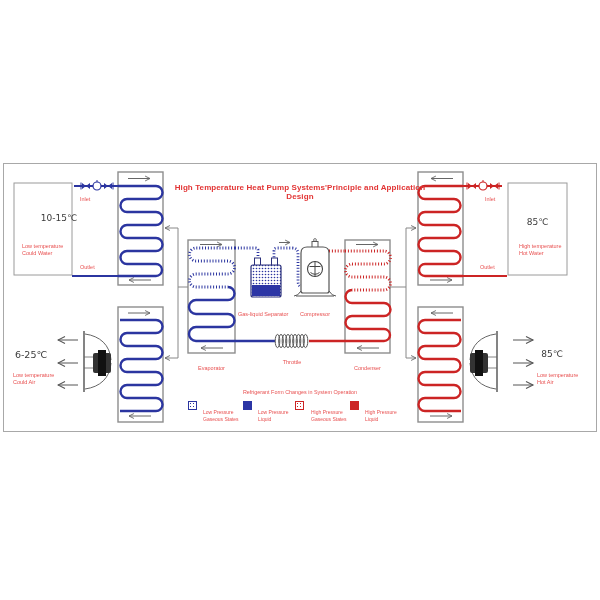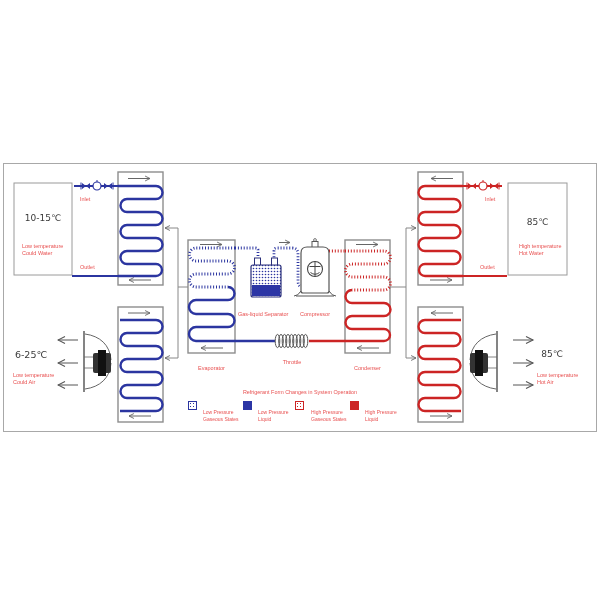--- a/index.html
+++ b/index.html
@@ -211,22 +211,23 @@
       <rect x="470" y="353" width="18" height="20" rx="2" fill="#333"></rect>
       <rect x="475" y="350" width="8" height="26" fill="#111"></rect>
     </g>
     <g>
       <line x1="513" y1="340" x2="533" y2="340" stroke="#555" stroke-width="1" marker-end="url(#arrBig)"></line>
       <line x1="513" y1="363" x2="533" y2="363" stroke="#555" stroke-width="1" marker-end="url(#arrBig)"></line>
       <line x1="513" y1="385" x2="533" y2="385" stroke="#555" stroke-width="1" marker-end="url(#arrBig)"></line>
     </g>
   </svg>
 
-
-  <div class="temp" style="left:14px;top:213px;width:58px;">10-15℃</div>
+  <div class="title">High Temperature Heat Pump Systems'Principle and Application Design</div>
+
+  <div class="temp" style="left:14px;top:213px;width:58px;padding-left:16px;">10-15℃</div>
   <div class="lbl" style="left:22px;top:243px;width:46px;">Low temperature Could Water</div>
   <div class="lbl" style="left:80px;top:196px;">Inlet</div>
   <div class="lbl" style="left:80px;top:264px;">Outlet</div>
 
   <div class="temp" style="left:508px;top:217px;width:59px;">85℃</div>
   <div class="lbl" style="left:519px;top:243px;width:46px;">High temperature Hot Water</div>
   <div class="lbl" style="left:485px;top:196px;">Inlet</div>
   <div class="lbl" style="left:480px;top:264px;">Outlet</div>
 
   <div class="temp" style="left:10px;top:349px;width:42px;font-size:9.5px;">6-25℃</div>

